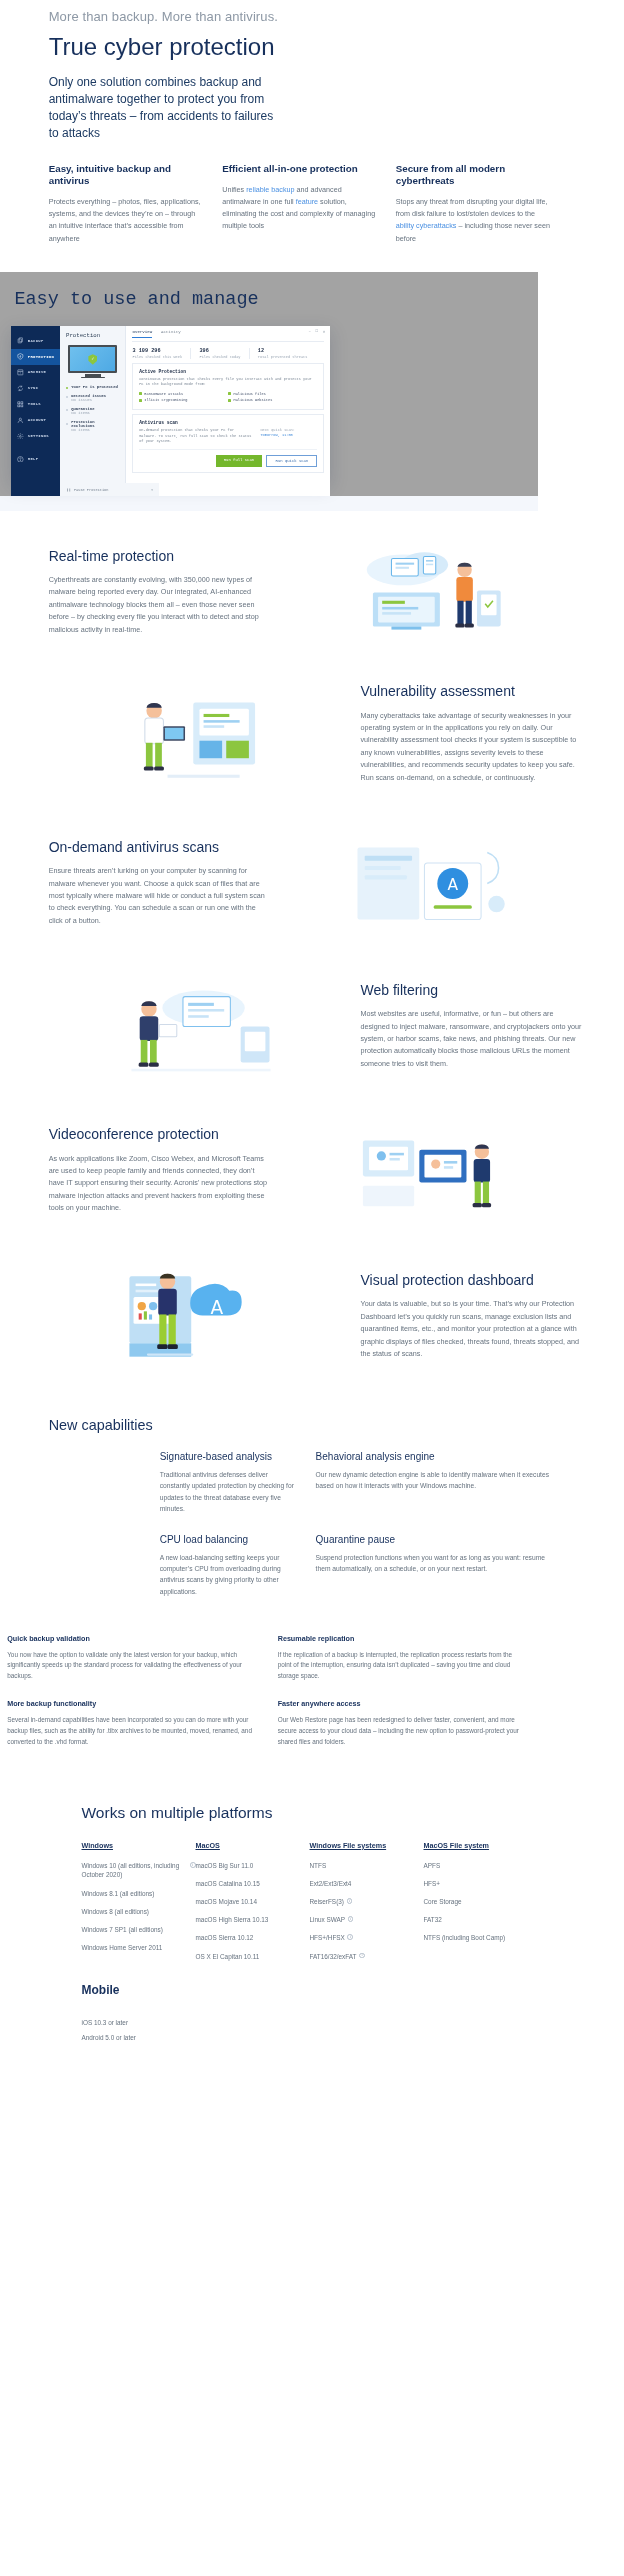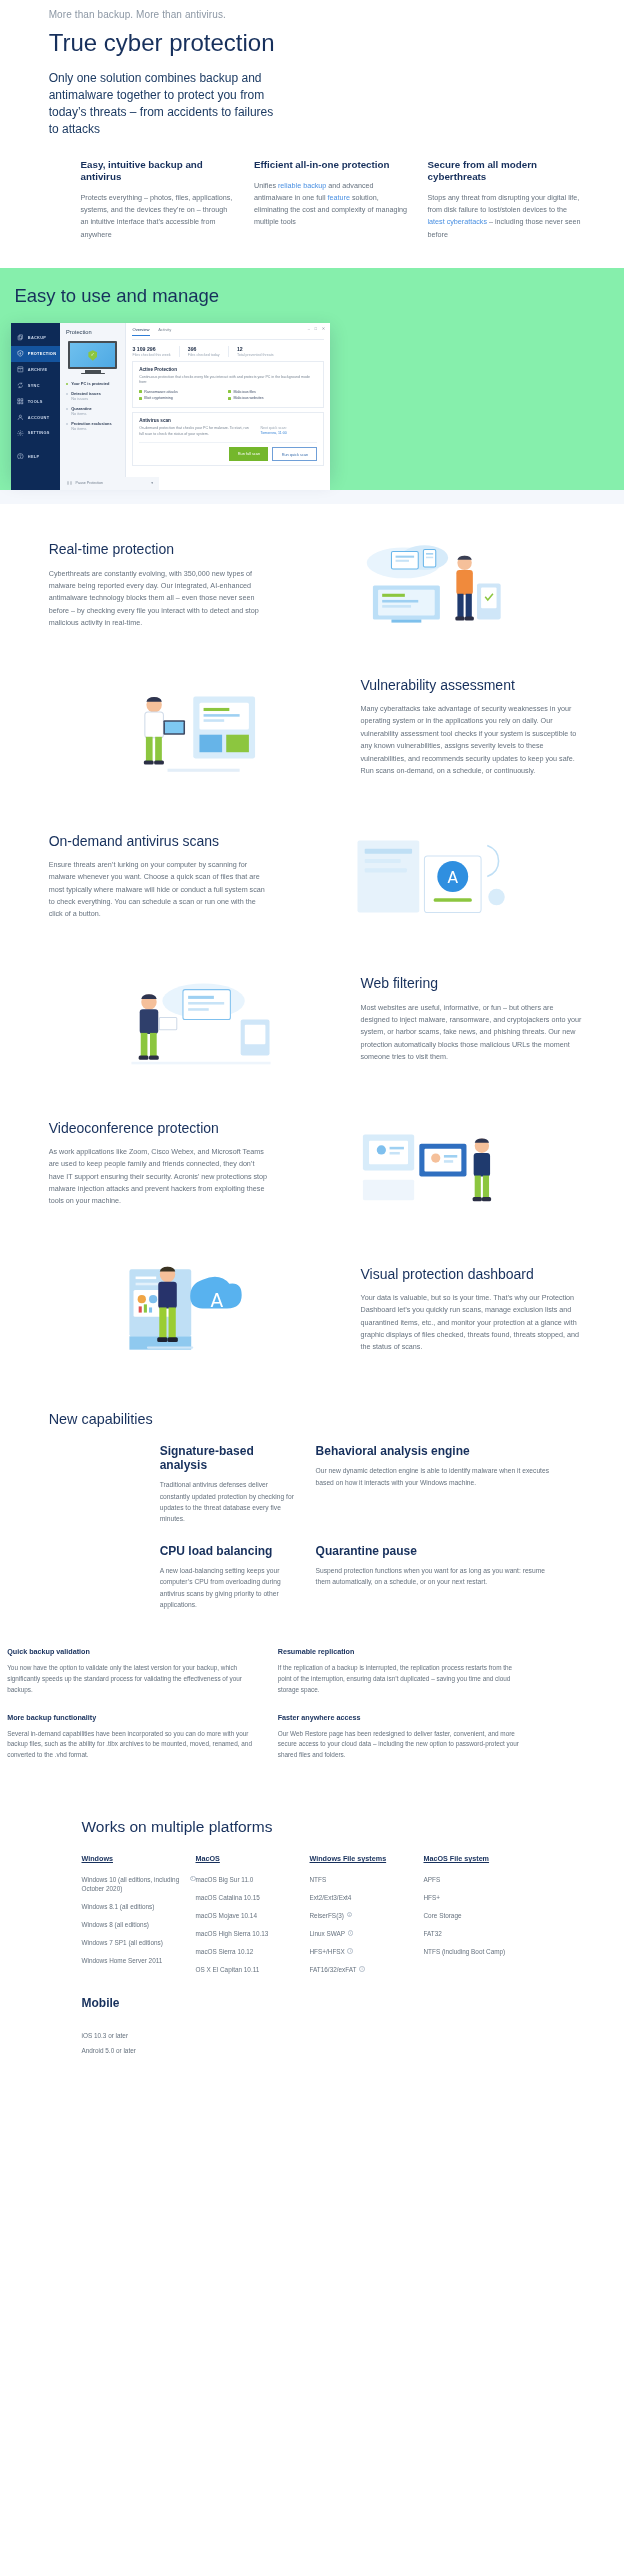--- a/index.html
+++ b/index.html
@@ -12,45 +12,45 @@
     -webkit-font-smoothing: antialiased;
   }
   body { width: 624px; height: 2873px; position: relative; overflow: hidden; }
 
   .wrap { width: 624px; }
   .inner { width: 541px; margin: 0 auto; position: relative; }
 
   
   .hero { padding: 9.3px 0 0 0; }
   .eyebrow {
-    font-size: 10px; color: #8d98a5; letter-spacing: 0.1px;
+    font-size: 13px; color: #8d98a5; letter-spacing: 0.1px;
     margin-left: 7.2px; margin-bottom: 9.3px;
   }
   .hero h1 {
     font-size: 24px; line-height: 1.12; font-weight: 400;
     color: #17305c; margin-left: 7.2px; margin-bottom: 13.4px;
   }
   .hero-sub {
     font-size: 12px; line-height: 1.42; color: #1d3b63; font-weight: 400;
     margin-left: 7.2px; max-width: 227px; margin-bottom: 20.6px;
   }
 
   
-  .trio { display: flex; gap: 18.5px; margin-left: 7.2px; padding-bottom: 27px; justify-content: flex-end; }
+  .trio { display: flex; gap: 18.5px; margin-left: 7.2px; padding-bottom: 27px; }
   .trio .col { width: 155px; }
   .trio h3 {
     font-size: 9.8px; line-height: 1.3; font-weight: 700;
     color: #17305c; margin-bottom: 8.2px;
   }
   .trio p { font-size: 7.2px; line-height: 1.68; color: #66727f; }
   a.lnk { color: #4a90e2; text-decoration: none; }
 
   
   .band {
-    background: #86efac; width: 624px; padding: 17.5px 0 0 0; position: relative;
+    background: #a3a3a3; width: 538px; padding: 17.5px 0 0 0; position: relative; font-family: Liberation Mono, monospace;
   }
   .band h2 {
     font-size: 18.5px; font-weight: 400; color: #17305c;
     margin-left: 14.4px; margin-bottom: 15.5px;
   }
 
   
   .appshot {
     width: 319px; margin-left: 11.3px; background: #fff;
     box-shadow: 0 5.2px 17.5px rgba(20,40,80,.18);
@@ -128,21 +128,21 @@
   .frow h3 { font-size: 14px; font-weight: 400; color: #17305c; margin-bottom: 10.3px; }
   .frow p { font-size: 7.2px; line-height: 1.72; color: #66727f; }
   .frow .art { flex: 1; display: flex; align-items: center; justify-content: center; }
 
   
   .newcap { padding: 20.6px 0 5.2px 0; }
   .newcap h2 { font-size: 14.4px; font-weight: 400; color: #17305c; margin: 0 0 17.5px 7.2px; }
   .capgrid { display: flex; flex-wrap: wrap; margin-left: 7.2px; }
   .capgrid .cap { width: 50%; padding-right: 27px; margin-bottom: 19.6px; }
   .capgrid .cap.ind { padding-left: 111px; padding-right: 20.6px; }
-  .capgrid h4 { font-size: 12px; font-weight: 700; color: #17305c; margin-bottom: 7.2px; }
+  .capgrid h4 { font-size: 10px; font-weight: 400; color: #17305c; margin-bottom: 7.2px; }
   .capgrid p { font-size: 6.7px; line-height: 1.68; color: #66727f; }
 
   
   .enh { padding: 12.4px 0 24px 0; display: flex; margin-left: 7.2px; }
   .enh .side { width: 103px; flex: 0 0 103px; }
   .enh .side h2 { font-size: 9.8px; font-weight: 700; color: #17305c; line-height: 1.3; }
   .enh .cols { flex: 1; display: flex; flex-wrap: wrap; }
   .enh .e { width: 50%; padding-right: 24px; margin-bottom: 17.5px; }
   .enh h4 { font-size: 7.2px; font-weight: 700; color: #17305c; margin-bottom: 6.7px; }
   .enh p { font-size: 6.4px; line-height: 1.68; color: #66727f; }
@@ -184,21 +184,21 @@
       <div class="col">
         <h3>Easy, intuitive backup and antivirus</h3>
         <p>Protects everything – photos, files, applications, systems, and the devices they’re on – through an intuitive interface that’s accessible from anywhere</p>
       </div>
       <div class="col">
         <h3>Efficient all-in-one protection</h3>
         <p><span>Unifies </span><a class="lnk" href="#">reliable backup</a><span> and advanced antimalware in one full </span><a class="lnk" href="#">feature</a><span> solution, eliminating the cost and complexity of managing multiple tools</span></p>
       </div>
       <div class="col">
         <h3>Secure from all modern cyberthreats</h3>
-        <p><span>Stops any threat from disrupting your digital life, from disk failure to lost/stolen devices to the </span><a class="lnk" href="#">latest cyberattacks</a><span> – including those never seen before</span></p>
+        <p><span>Stops any threat from disrupting your digital life, from disk failure to lost/stolen devices to the </span><a class="lnk" href="#">ability cyberattacks</a><span> – including those never seen before</span></p>
       </div>
     </div>
   </section>
 
   <section class="band">
     <h2>Easy to use and manage</h2>
 
     <div class="appshot">
 
       <div class="app-side">

